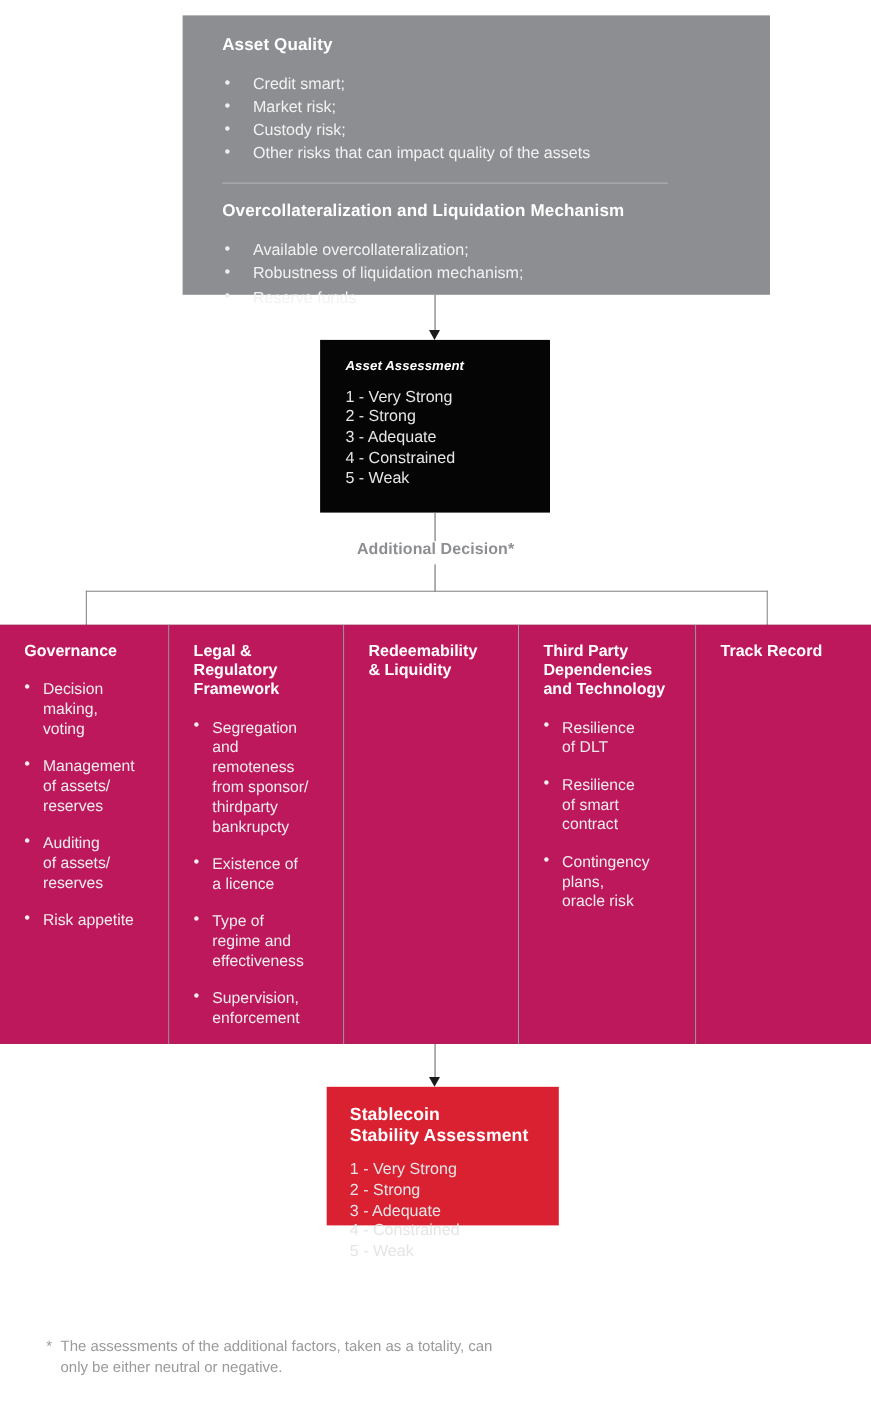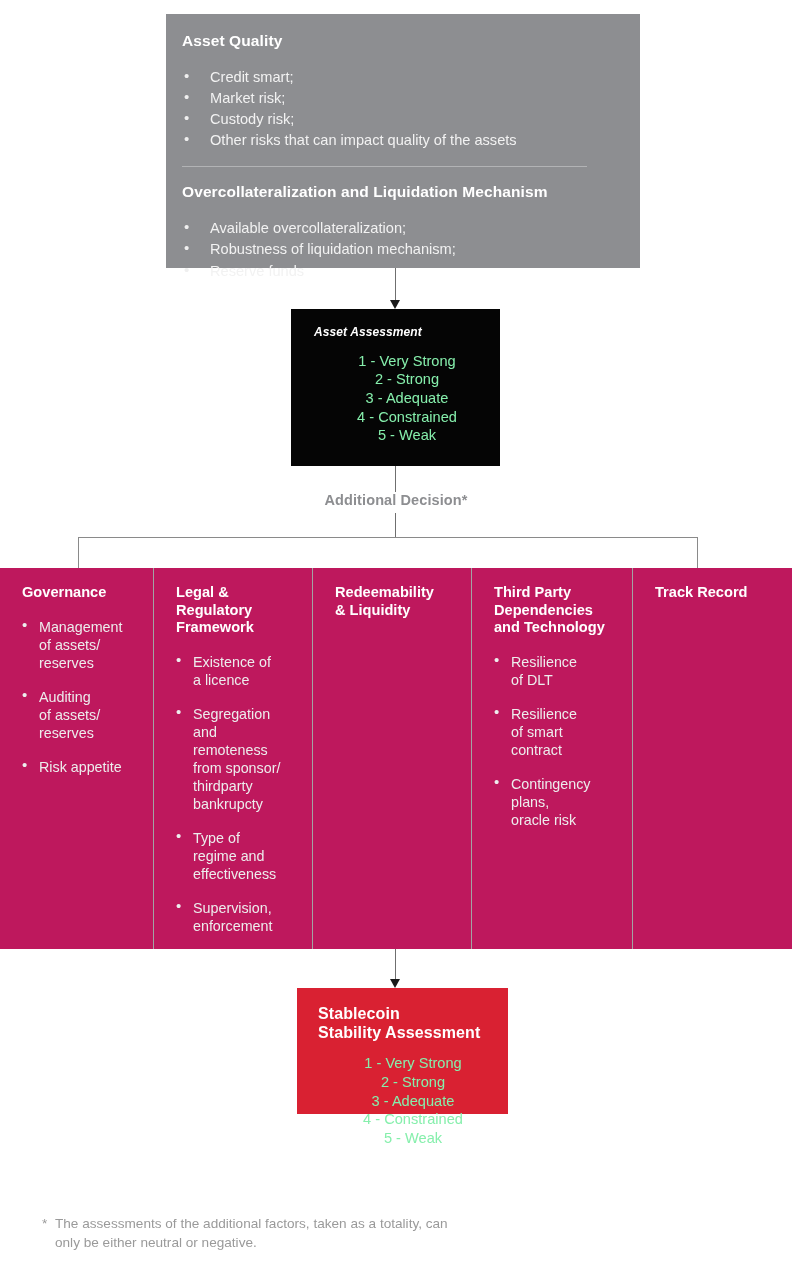--- a/index.html
+++ b/index.html
@@ -11,23 +11,23 @@
     width: 792px; height: 1280px;
     position: relative;
     font-family: "Liberation Sans", sans-serif;
     overflow: hidden;
   }
 
   
   #asset-quality-box {
     position: absolute;
     left: 166px; top: 14px;
-    width: 474px; height: 254px;
+    width: 534px; height: 254px;
     background: #8d8e91;
-    padding: 18px 22px 10px 16px;
+    padding: 18px 22px 10px 36px;
   }
   .box-heading {
     color: #ffffff;
     font-weight: bold;
     font-size: 15.5px;
     letter-spacing: 0.1px;
     margin: 0 0 14px 0;
     line-height: 1.22;
   }
   #asset-quality-box .box-heading { margin-bottom: 16px; }
@@ -81,25 +81,24 @@
     left: 291px; top: 309px;
     width: 209px; height: 157px;
     background: #050505;
     padding: 16px 0 0 23px;
   }
   #asset-assessment-box .box-heading { font-size: 12px; margin-bottom: 12px; font-style: italic; }
   ul.scale {
     list-style: none; margin: 0; padding: 0;
   }
   ul.scale li {
-    color: #86efac;
+    color: #e5e5e5;
     font-size: 14.6px;
     line-height: 1.28;
     white-space: pre;
-    text-align: center;
   }
 
   
   #additional-factors-label {
     position: absolute;
     left: 0; top: 492px;
     width: 792px;
     text-align: center;
     color: #8d8e91;
     font-weight: bold;
@@ -247,43 +246,46 @@
 <div id="connector-stem-bottom"></div>
 <div id="connector-hbar"></div>
 <div class="connector-drop" id="connector-drop-left"></div>
 <div class="connector-drop" id="connector-drop-right"></div>
 
 <div id="factor-columns">
 
   <div class="factor-col" id="col-governance">
     <div class="col-heading">Governance</div>
     <ul class="col-bullets">
+      <li>Decision
+making,
+voting</li>
       <li>Management
 of assets/
 reserves</li>
       <li>Auditing
 of assets/
 reserves</li>
       <li>Risk appetite</li>
     </ul>
   </div>
 
   <div class="factor-col" id="col-legal">
     <div class="col-heading">Legal &amp;
 Regulatory
 Framework</div>
     <ul class="col-bullets">
-      <li>Existence of
-a licence</li>
       <li>Segregation
 and
 remoteness
 from sponsor/
 thirdparty
 bankrupcty</li>
+      <li>Existence of
+a licence</li>
       <li>Type of
 regime and
 effectiveness</li>
       <li>Supervision,
 enforcement</li>
     </ul>
   </div>
 
   <div class="factor-col" id="col-redeem">
     <div class="col-heading">Redeemability

